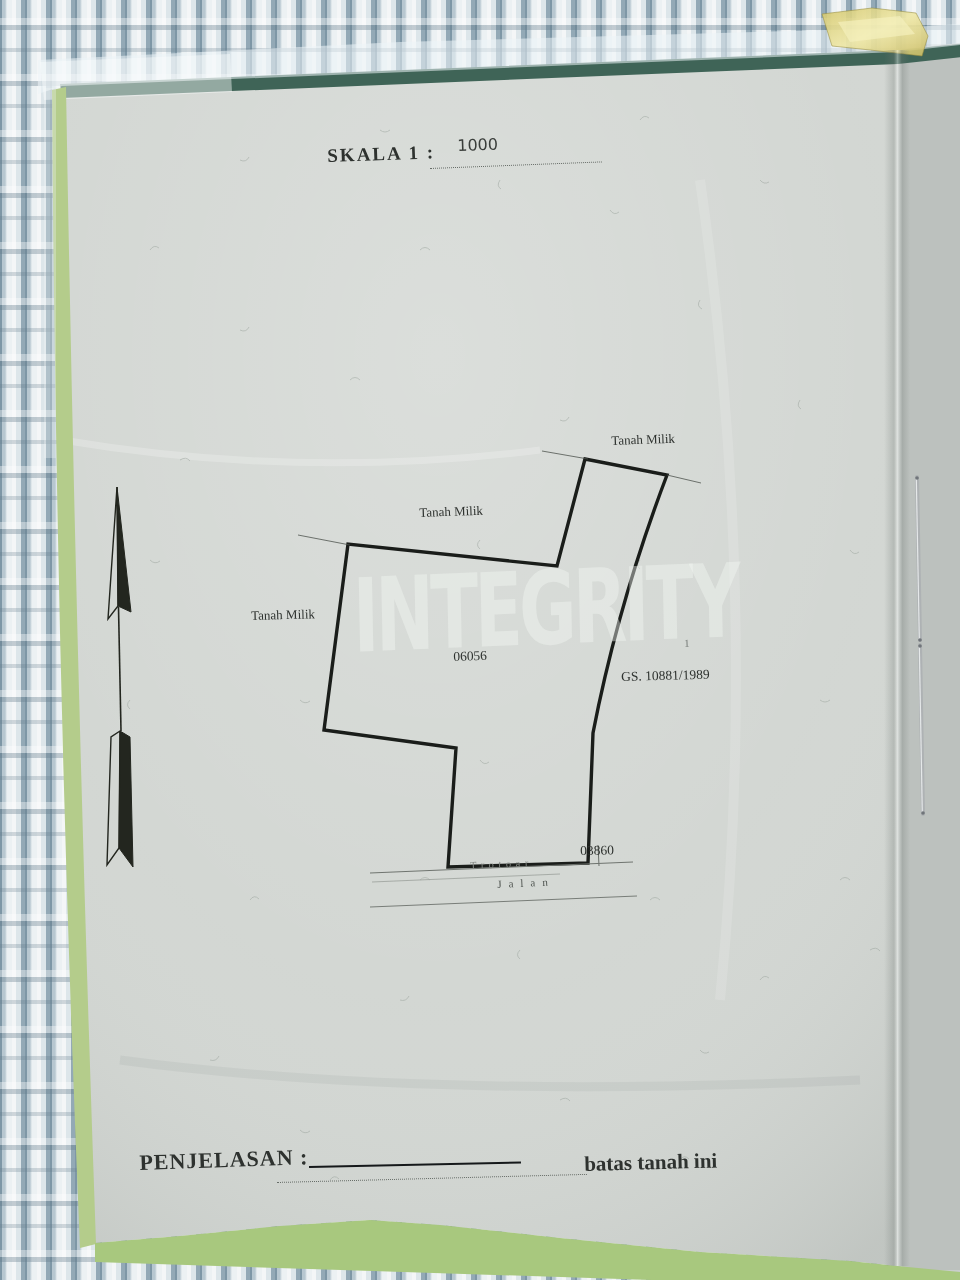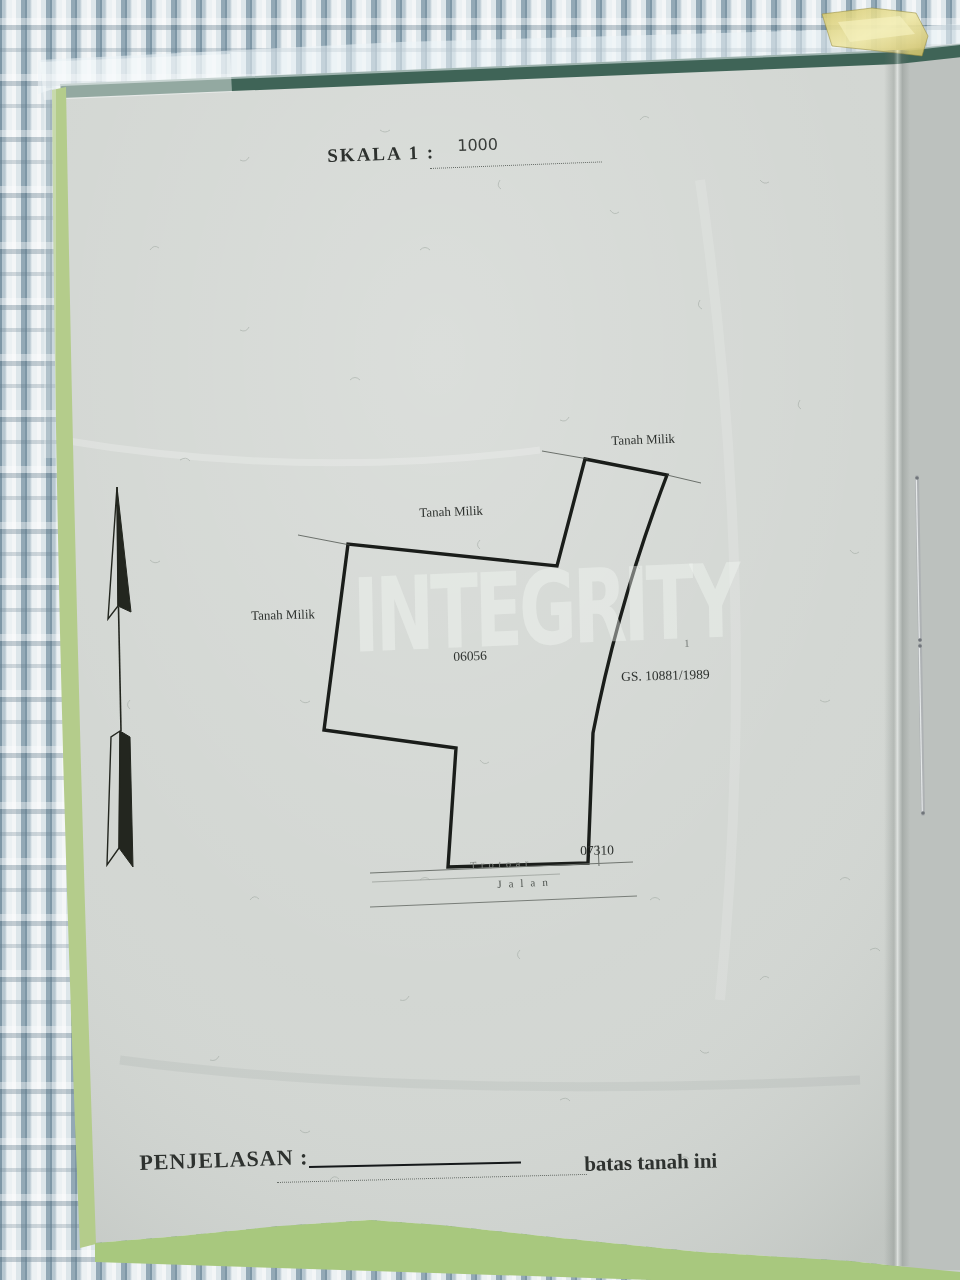--- a/index.html
+++ b/index.html
@@ -177,21 +177,21 @@
 
   <div class="lbl serif" style="left:611px;top:434px;font-size:13px;transform:rotate(-2deg);">Tanah Milik</div>
   <div class="lbl serif" style="left:419px;top:506px;font-size:13px;transform:rotate(-2deg);">Tanah Milik</div>
   <div class="lbl serif" style="left:251px;top:609px;font-size:13px;transform:rotate(-1.5deg);">Tanah Milik</div>
 
   <div class="watermark">INTEGRITY</div>
 
   <div class="lbl serif" style="left:453px;top:650px;font-size:13.5px;transform:rotate(-2deg);">06056</div>
   <div class="lbl serif" style="left:621px;top:670px;font-size:13.5px;transform:rotate(-1.5deg);">GS. 10881/1989</div>
   <div class="lbl serif" style="left:684px;top:638px;font-size:11px;color:#5a5f5c;opacity:.8;transform:rotate(-2deg);">1</div>
-  <div class="lbl serif" style="left:580px;top:844px;font-size:13.5px;transform:rotate(-1deg);">07310</div>
+  <div class="lbl serif" style="left:580px;top:844px;font-size:13.5px;transform:rotate(-1deg);">03860</div>
 
   <div class="lbl serif" style="left:470px;top:861px;font-size:10.5px;letter-spacing:4.5px;color:#838883;transform:rotate(-2.5deg);">Trotoar</div>
   <div class="lbl serif" style="left:497px;top:879px;font-size:11px;letter-spacing:7px;color:#4e534f;transform:rotate(-2.5deg);">Jalan</div>
 
   <div class="lbl serif" style="left:139px;top:1152px;font-size:22px;font-weight:bold;letter-spacing:1px;transform:rotate(-2deg);">PENJELASAN :</div>
   <div class="dotline" style="left:277px;top:1182px;width:310px;transform:rotate(-1.5deg);"></div>
   <div style="position:absolute;left:309px;top:1166px;width:212px;border-top:2.6px solid #15181a;transform:rotate(-1.2deg);transform-origin:left top;"></div>
   <div class="lbl serif" style="left:584px;top:1154px;font-size:21px;font-weight:bold;transform:rotate(-1.5deg);">batas tanah ini</div>
 
 </div>

